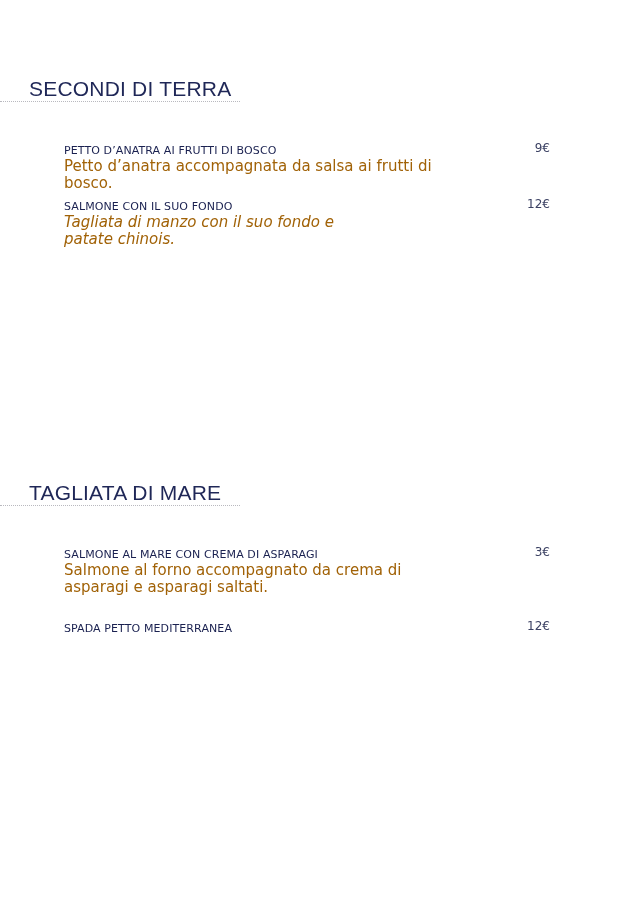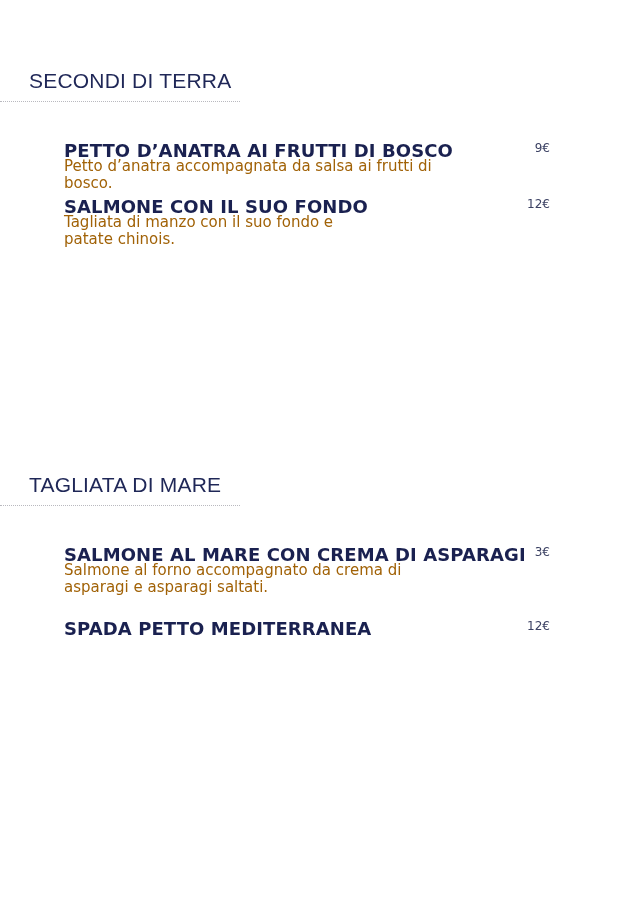--- a/index.html
+++ b/index.html
@@ -16,21 +16,21 @@
       color: #1c2453;
     }
     .section {
       position: absolute;
       left: 0;
       width: 640px;
     }
     .section-title {
       position: absolute;
       left: 29px;
-      top: 0;
+      top: 8px;
       margin: 0;
       font-family: "Liberation Sans", "DejaVu Sans", sans-serif;
       font-weight: normal;
       font-size: 21px;
       letter-spacing: 0.2px;
       color: #1f2757;
       line-height: 26px;
       text-align: right;
     }
     .section-rule {
@@ -44,22 +44,22 @@
     .item {
       position: absolute;
       left: 64px;
       width: 490px;
     }
     .item-name {
       position: absolute;
       left: 0;
       top: 0;
       font-family: "DejaVu Sans", sans-serif;
-      font-weight: bold;
-      font-size: 18px;
+      font-weight: normal;
+      font-size: 11px;
       line-height: 16px;
       color: #1a2150;
       letter-spacing: 0.1px;
       white-space: nowrap;
     }
     .item-desc {
       position: absolute;
       left: 0;
       top: 15px;
       font-family: "DejaVu Sans", sans-serif;
@@ -87,21 +87,21 @@
 </div>
 
 <div class="item" style="top:143px;">
   <div class="item-name">PETTO D’ANATRA AI FRUTTI DI BOSCO</div>
   <p class="item-desc" style="width:420px;">Petto d’anatra accompagnata da salsa ai frutti di bosco.</p>
   <div class="item-price">9€</div>
 </div>
 
 <div class="item" style="top:199px;">
   <div class="item-name">SALMONE CON IL SUO FONDO</div>
-  <p class="item-desc" style="width:300px;">Tagliata di manzo con il suo fondo e patate chinois.</p>
+  <p class="item-desc" style="width:300px;font-style:italic;">Tagliata di manzo con il suo fondo e patate chinois.</p>
   <div class="item-price">12€</div>
 </div>
 
 <div class="section" style="top:472px;">
   <h2 class="section-title">TAGLIATA DI MARE</h2>
   <div class="section-rule"></div>
 </div>
 
 <div class="item" style="top:547px;">
   <div class="item-name">SALMONE AL MARE CON CREMA DI ASPARAGI</div>

